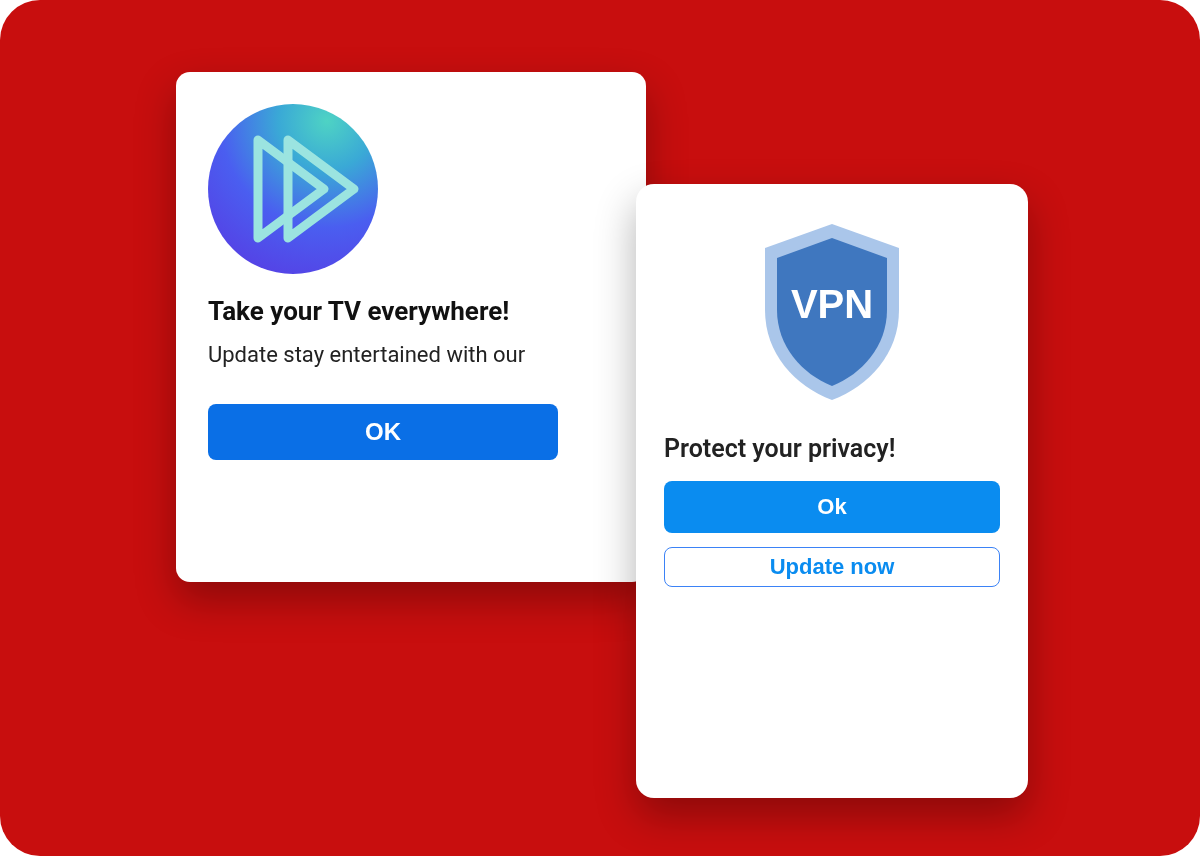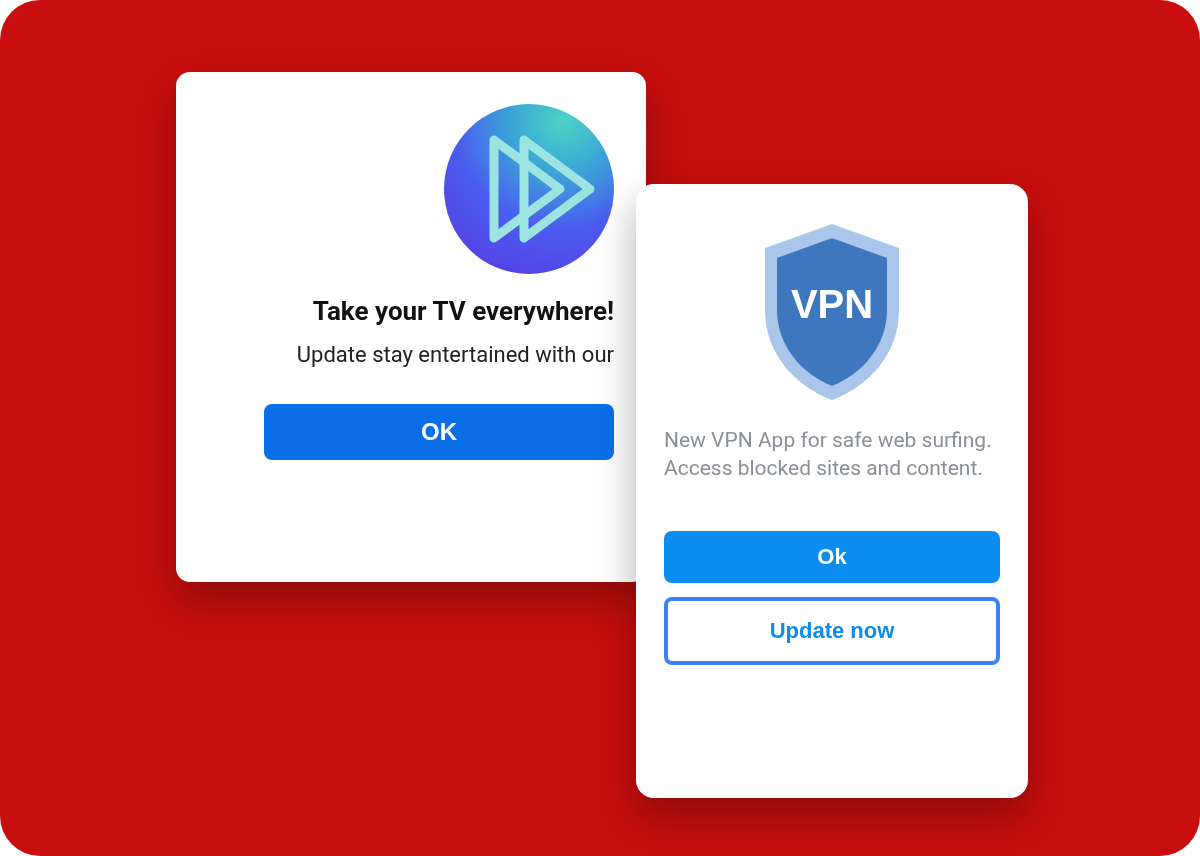--- a/index.html
+++ b/index.html
@@ -23,21 +23,21 @@
     left: 176px;
     top: 72px;
     width: 470px;
     height: 510px;
     background: #fff;
     border-radius: 14px;
     box-shadow: 0 18px 40px rgba(0,0,0,0.30);
     padding: 26px 32px 12px 32px;
     display: flex;
     flex-direction: column;
-    align-items: flex-end;
+    align-items: flex-start;
   }
 
   .tv-icon-wrap {
     width: 170px; height: 170px;
     margin-top: 6px;
     margin-bottom: 22px;
     display:flex; align-items:center; justify-content:center;
   }
   .tv-icon {
     width: 170px; height: 170px;
@@ -84,20 +84,21 @@
     left: 636px;
     top: 184px;
     width: 392px;
     height: 614px;
     background: #fff;
     border-radius: 18px;
     box-shadow: 0 18px 40px rgba(0,0,0,0.30);
     padding: 28px 28px 28px 28px;
     display: flex;
     flex-direction: column;
+    gap: 8px;
   }
 
   .vpn-icon-wrap {
     align-self: center;
     width: 170px; height: 190px;
     margin-top: 6px;
     margin-bottom: 18px;
     display:flex; align-items:center; justify-content:center;
   }
 
@@ -122,24 +123,24 @@
     height: 52px;
     background: #0a8cf0;
     color: #fff;
     border: none;
     border-radius: 8px;
     font-size: 22px;
     font-weight: 700;
     cursor: pointer;
   }
   .btn-secondary {
-    height: 68px;
+    height: 40px;
     background: #fff;
     color: #0a8cf0;
-    border: 4px solid #3b82f6;
+    border: 1px solid #3b82f6;
     border-radius: 8px;
     font-size: 22px;
     font-weight: 700;
     cursor: pointer;
   }
 </style>
 </head>
 <body>
 
 <div class="stage">
@@ -163,20 +164,20 @@
   </div>
 
   <div class="dlg-vpn">
     <div class="vpn-icon-wrap">
       <svg viewBox="0 0 170 190" width="170" height="190">
         <path d="M85 6 L152 30 V92 C152 136 122 168 85 182 C48 168 18 136 18 92 V30 Z" fill="#aac6ea"></path>
         <path d="M85 20 L140 40 V92 C140 128 115 156 85 168 C55 156 30 128 30 92 V40 Z" fill="#3f77bf"></path>
         <text x="85" y="100" text-anchor="middle" font-family="Arial, sans-serif" font-size="40" font-weight="700" fill="#ffffff">VPN</text>
       </svg>
     </div>
-    <p class="body">New VPN App for safe web surfing. Access blocked sites and content.</p>
+    <h2>Protect your privacy!</h2>
     <div class="vpn-buttons">
       <button class="btn-primary">Ok</button>
       <button class="btn-secondary">Update now</button>
     </div>
   </div>
 
 </div>
 
 </body></html>

